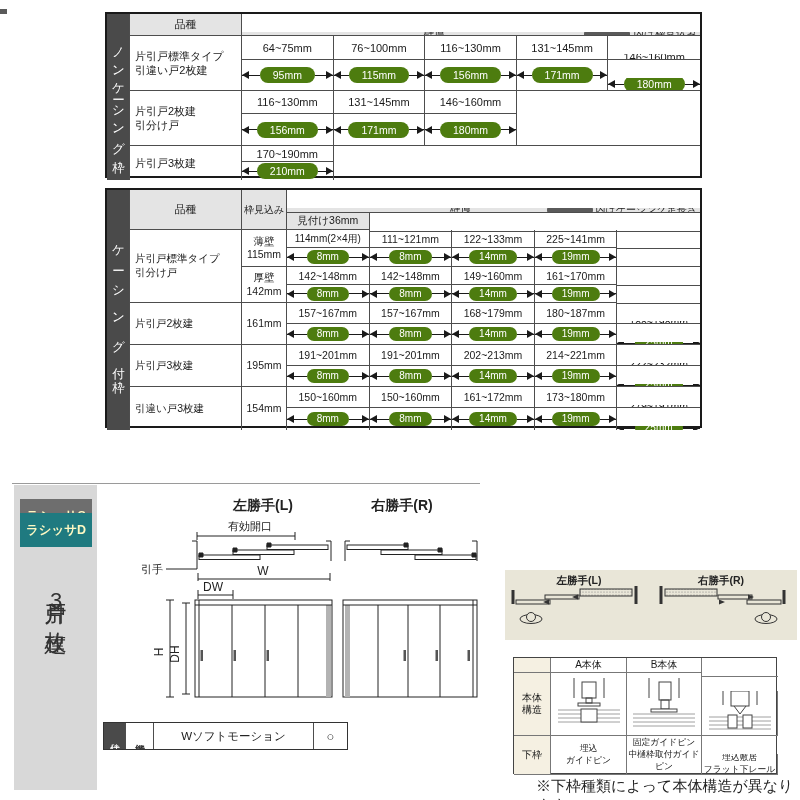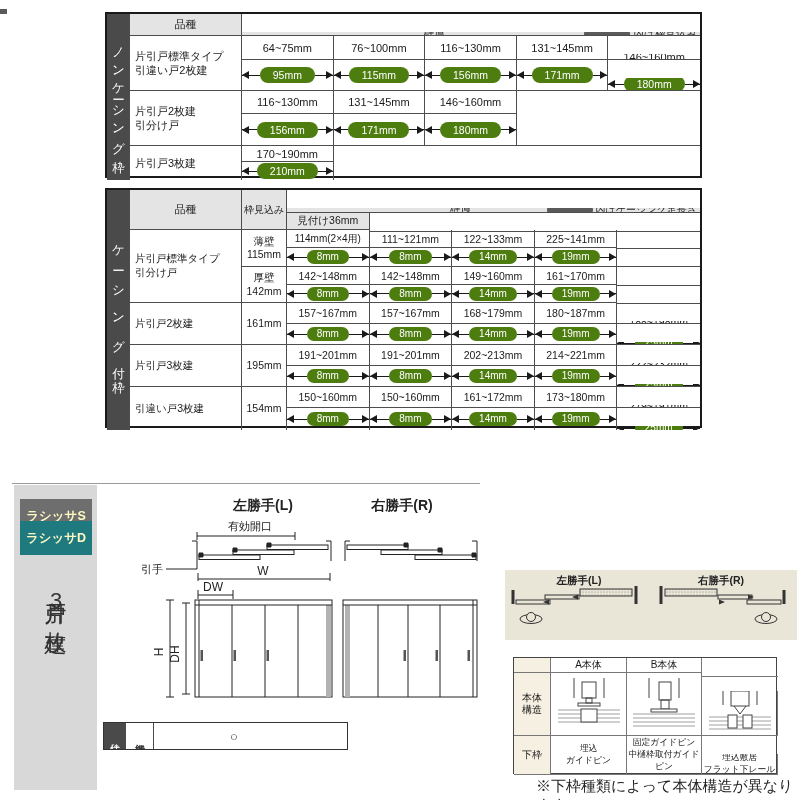--- a/index.html
+++ b/index.html
@@ -35,21 +35,21 @@
   .t2 .pill{height:14px;line-height:14px;font-size:10px;padding:0 10px;}
   .wallhdr{position:relative;}
   .wt{position:absolute;left:42%;top:50%;transform:translate(-50%,-50%);}
   .lg{position:absolute;right:3px;top:50%;transform:translateY(-50%);
       display:flex;align-items:center;gap:3px;font-size:10.5px;}
   .hpill{width:46px;height:12px;border-radius:6px;background:#5a5a5a;display:inline-block;}
   
   .strip{left:14px;top:485px;width:83px;height:305px;background:#d8d8d8;}
   .badge{position:absolute;left:6px;width:72px;height:34px;border-radius:0;color:#fef9c3;
          font-size:12.5px;font-weight:bold;display:flex;align-items:center;justify-content:center;}
-  .bS{top:14px;background:#6e6e6e;} .bD{top:36px;background:#1f7a80;}
+  .bS{top:14px;background:#6e6e6e;} .bD{top:28px;background:#1f7a80;}
   .sect{position:absolute;left:0;top:100px;width:83px;height:200px;
         display:flex;align-items:flex-start;justify-content:center;}
   .sect span{writing-mode:vertical-rl;text-orientation:upright;font-size:22px;color:#333;
         letter-spacing:1px;font-weight:500;}
   .rule{left:12px;top:483px;width:468px;height:1px;background:#9a9a9a;}
   .mark{left:0;top:9px;width:7px;height:5px;background:#5a5a5a;}
   
   .beige{left:505px;top:570px;width:292px;height:70px;background:#e9e6d8;}
   
   .spec{left:103px;top:722px;width:245px;height:28px;display:grid;
@@ -521,20 +521,21 @@
     <path d="M784,590 v14" stroke-width="3"></path>
     <path d="M754,597 l-6,-2.5 v5 z M725,602 l-6,-2.5 v5 z" fill="#333" stroke="none"></path>
     <ellipse cx="766" cy="619" rx="11" ry="4.5"></ellipse>
     <circle cx="766" cy="617" r="4.5" fill="#e9e6d8"></circle>
   </g>
 </svg>
 
 <div class="spec abs" style="position:absolute">
   <div class="c dark vt2">仕様</div>
   <div class="c vt2">機能</div>
+  <div class="c fn">Wソフトモーション</div>
   <div class="c mk">○</div>
 </div>
 
 <div class="struct abs" style="position:absolute">
   <div class="sc cream"></div>
   <div class="sc h">A本体</div>
   <div class="sc h">B本体</div>
   <div class="sc h er">C本体</div>
 
   <div class="sc lab cream">

